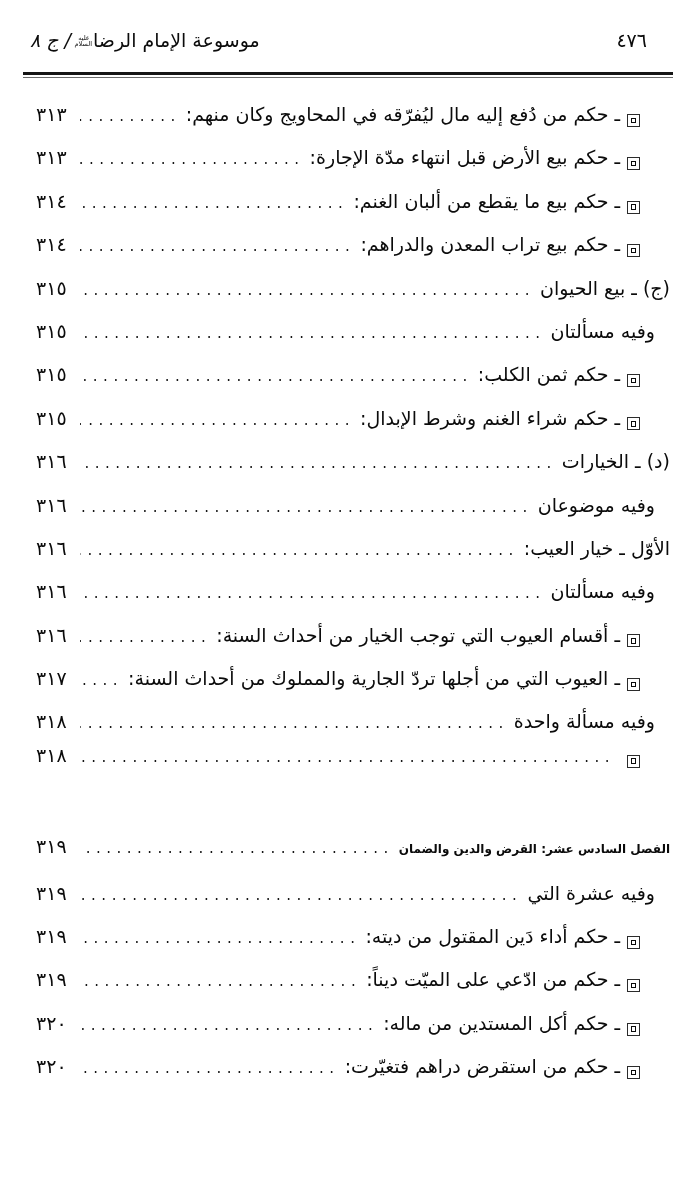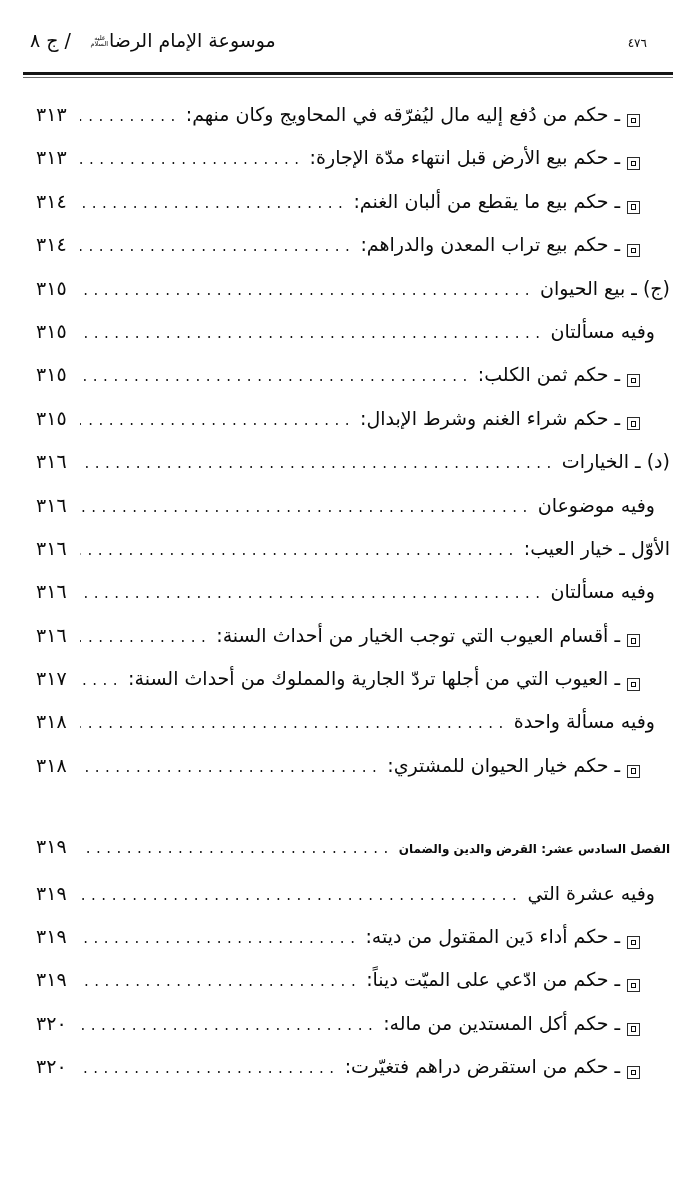--- a/index.html
+++ b/index.html
@@ -30,23 +30,23 @@
   .title-ornament{
     display:inline-block;
     width:16px;
     font-size:6.5px;
     line-height:5.5px;
     text-align:center;
     vertical-align:middle;
     margin:16px 1px;
     white-space:normal;
   }
-  .title-suffix{margin-right:20px;}
+  .title-suffix{margin-right:4px;font-style:italic;}
   .header-page-number{
-    font-size:12px;
+    font-size:19px;
     direction:rtl;
   }
   .rule{
     margin:3px 27px 0 23px;
     height:2px;
     border-top:3px solid #151515;
     border-bottom:1px solid #6a6a6a;
   }
   
   .toc{
@@ -217,21 +217,20 @@
       </div>
       <div class="row sub">
         <span class="txt">وفيه مسألة واحدة</span>
         <span class="leader"><span class="dots">..............................................................................................................</span></span>
         <span class="pagenum">٣١٨</span>
       </div>
       <div class="row bullet-row">
         <span class="bullet">
           <span class="bullet-inner"></span>
         </span>
-        <span class="txt">ـ حكم خيار الحيوان للمشتري:</span>
         <span class="leader"><span class="dots">..............................................................................................................</span></span>
         <span class="pagenum">٣١٨</span>
       </div>
       <div class="row chapter">
         <span class="txt">الفصل السادس عشر: القرض والدين والضمان</span>
         <span class="leader"><span class="dots">..............................................................................................................</span></span>
         <span class="pagenum">٣١٩</span>
       </div>
       <div class="row sub">
         <span class="txt">وفيه عشرة التي</span>

